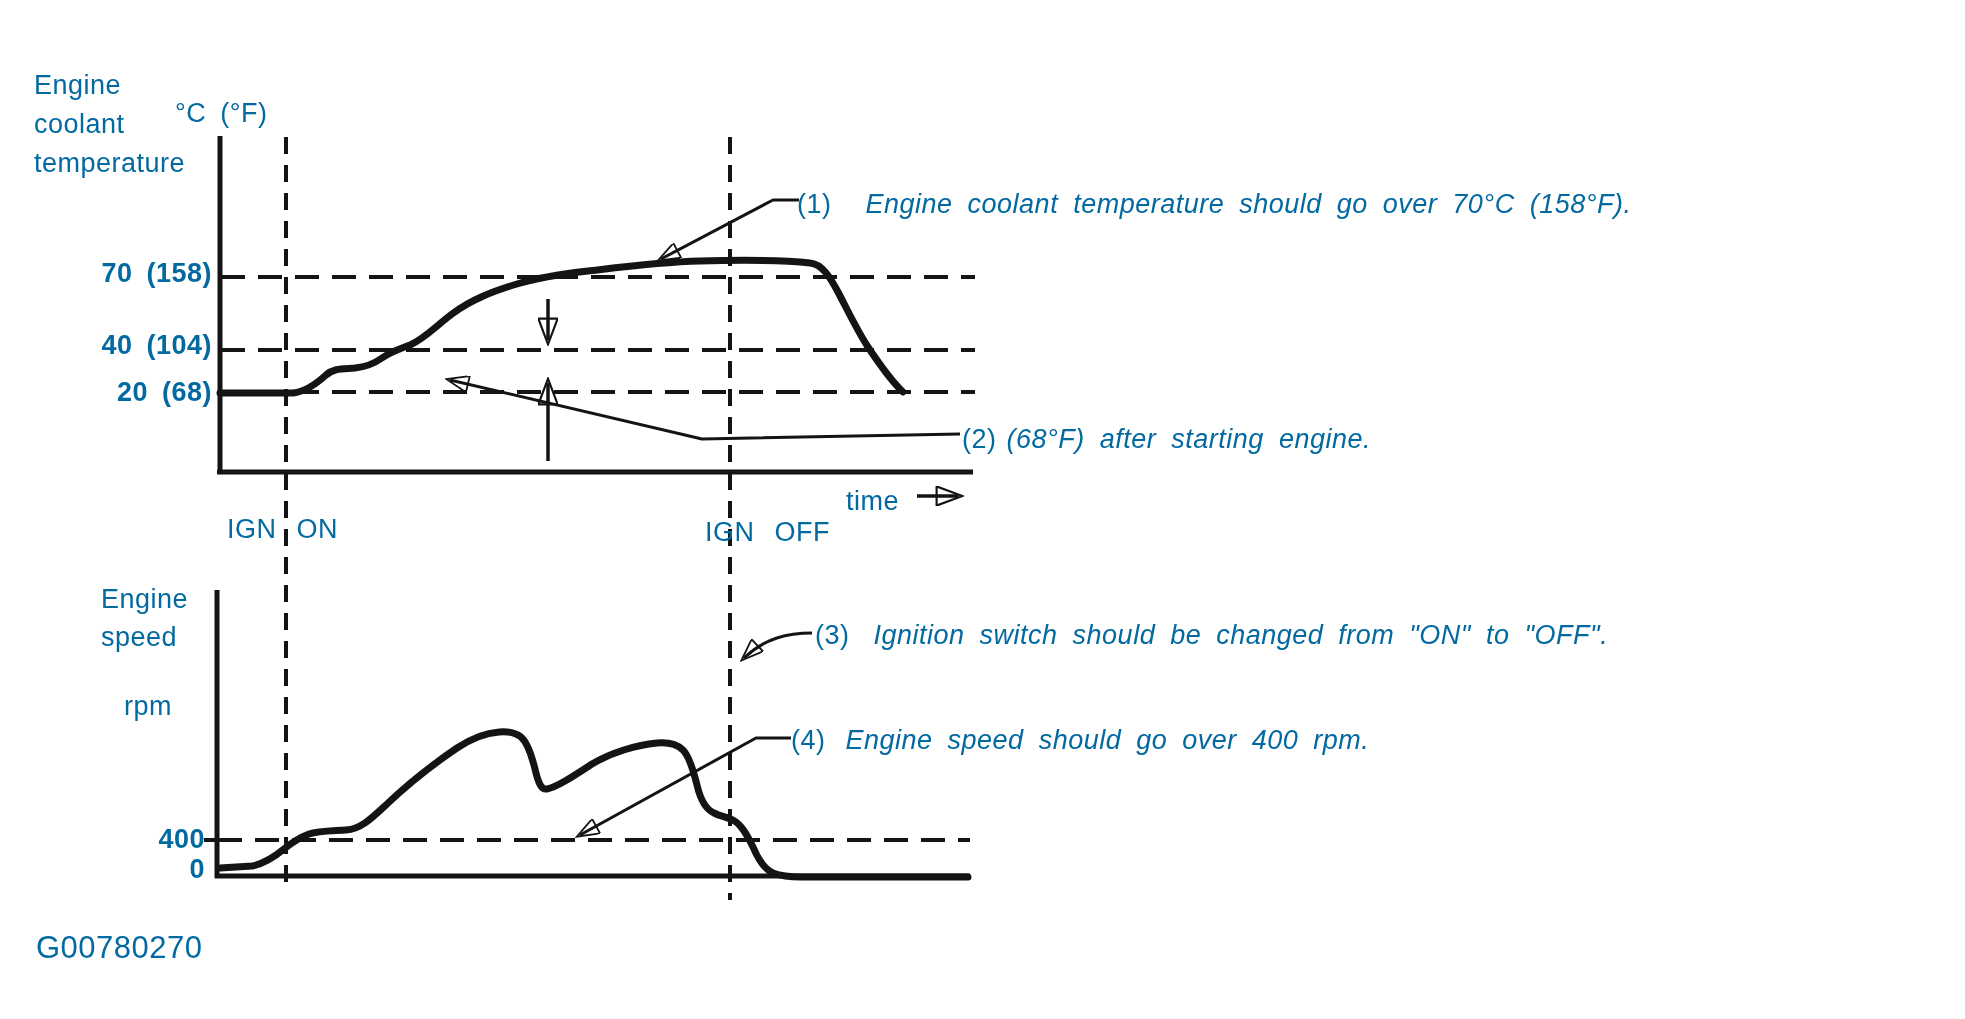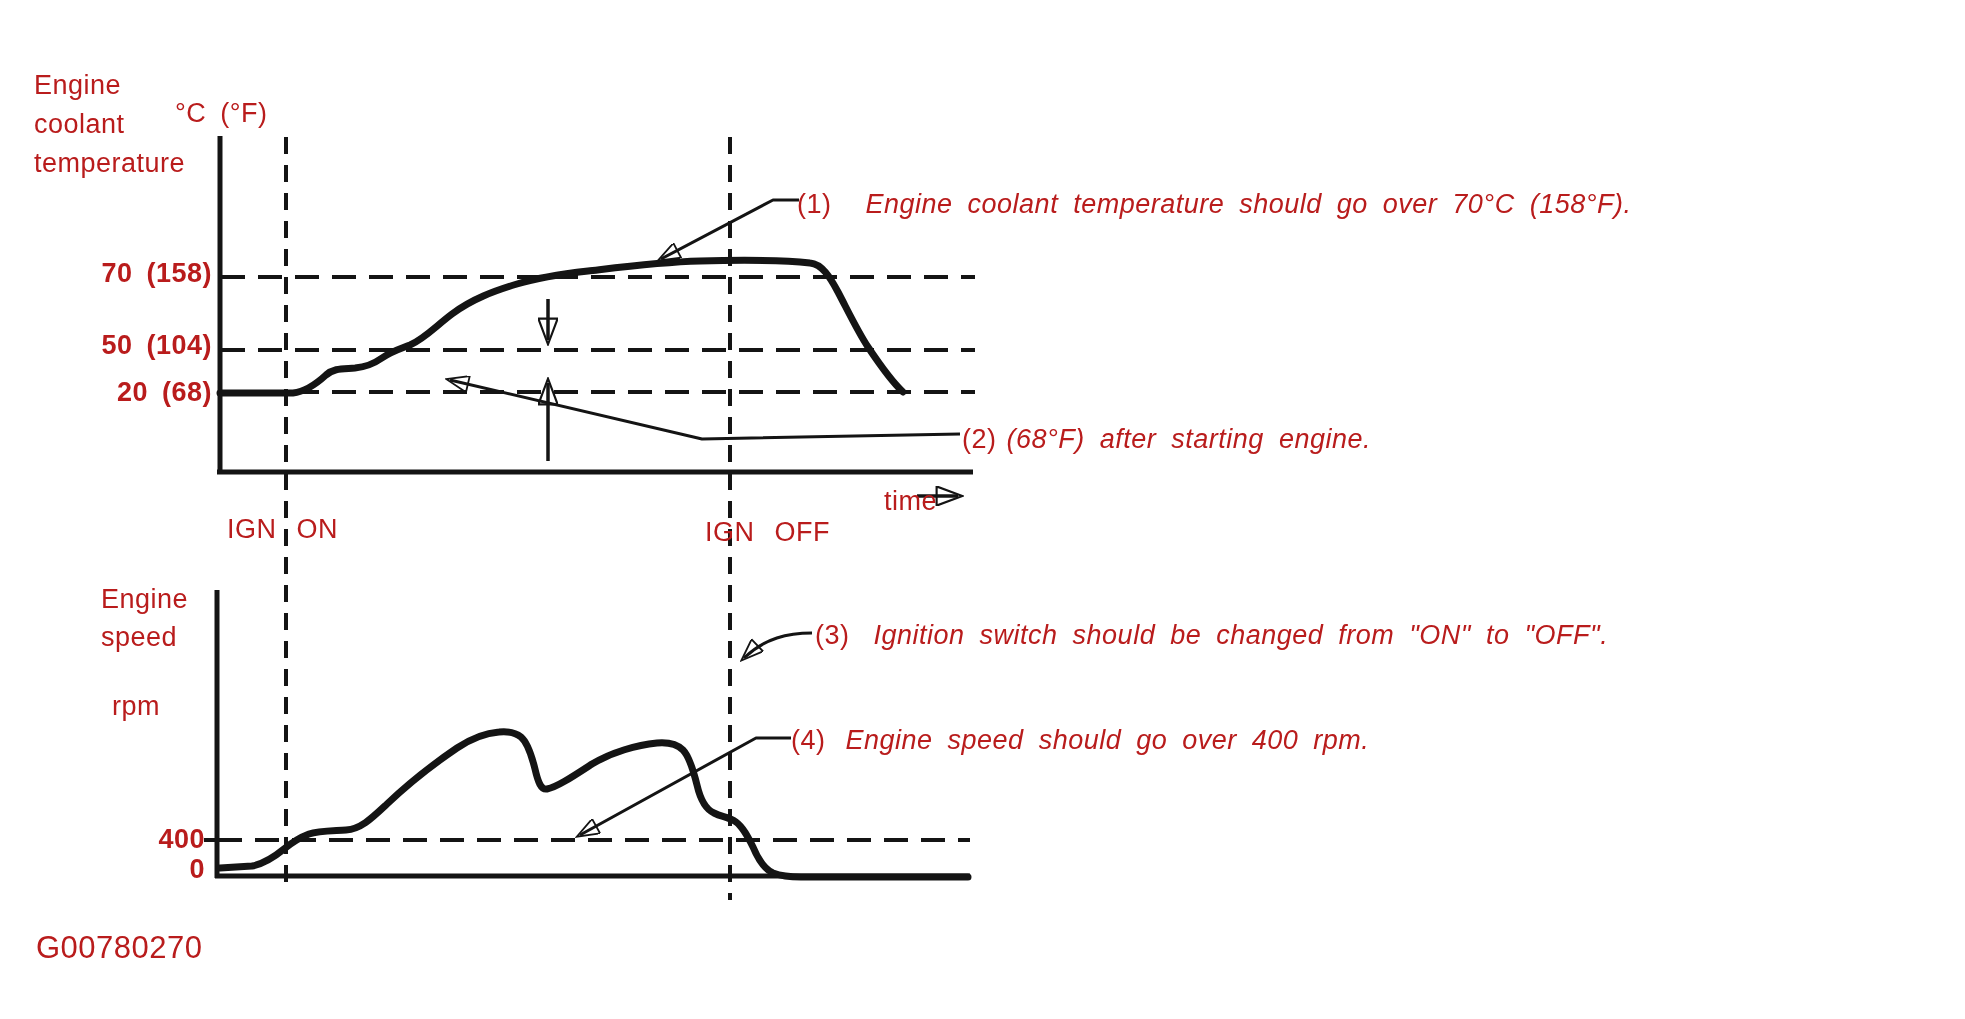--- a/index.html
+++ b/index.html
@@ -1,17 +1,17 @@
 <!DOCTYPE html>
 <html><head>
 <meta charset="utf-8">
 <style>
   html,body{margin:0;padding:0;background:#fff;}
   .stage{position:relative;width:1965px;height:1019px;background:#fff;overflow:hidden;
-         font-family:"Liberation Sans", sans-serif;color:#b91c1c;}
+         font-family:"Liberation Sans", sans-serif;color:#0369a1;}
   svg{position:absolute;left:0;top:0;}
   svg path{stroke:#141414;fill:none;}
   .axis{stroke-width:5;}
   .curve{stroke-width:7;stroke-linecap:round;stroke-linejoin:round;}
   .dash-h{stroke-width:4;stroke-dasharray:24 13;}
   .dash-v{stroke-width:4;stroke-dasharray:17 11;}
   .leader{stroke-width:3;stroke-linejoin:round;}
   .leader-thick{stroke-width:3.5;}
   .tickmark{stroke-width:4;}
   .lbl{position:absolute;font-size:27px;line-height:39px;letter-spacing:.5px;
@@ -60,29 +60,29 @@
     <path class="leader leader-thick" marker-end="url(#ah)" d="M 548,299 L 548,340"></path>
     <path class="leader leader-thick" marker-end="url(#ah)" d="M 548,461 L 548,383"></path>
     <path class="leader leader-thick" marker-end="url(#ah)" d="M 917,496 L 958,496"></path>
   </svg>
 
   <div class="lbl" style="left:34px;top:66px;">Engine
 coolant
 temperature</div>
   <div class="lbl" style="left:175px;top:94px;">°C (°F)</div>
   <div class="lbl bold tick" style="left:77px;top:258px;">70 (158)</div>
-  <div class="lbl bold tick" style="left:77px;top:330px;">50 (104)</div>
+  <div class="lbl bold tick" style="left:77px;top:330px;">40 (104)</div>
   <div class="lbl bold tick" style="left:77px;top:377px;">20 (68)</div>
   <div class="lbl gap12" style="left:227px;top:510px;">IGN ON</div>
   <div class="lbl gap12" style="left:665px;top:513px;margin-left:40px;">IGN OFF</div>
-  <div class="lbl" style="left:884px;top:482px;">time</div>
+  <div class="lbl" style="left:846px;top:482px;">time</div>
 
   <div class="lbl" style="left:101px;top:580px;line-height:38px;">Engine
 speed</div>
-  <div class="lbl" style="left:112px;top:687px;">rpm</div>
+  <div class="lbl" style="left:124px;top:687px;">rpm</div>
   <div class="lbl bold tick" style="left:70px;top:824px;">400</div>
   <div class="lbl bold tick" style="left:70px;top:854px;">0</div>
 
   <div class="ann" style="left:797px;top:186px;gap:34px;">
     <span class="num">(1)</span>
     <span class="lines">
         <div>Engine coolant temperature should go over 70°C (158°F).</div>
       </span>
   </div>
 

